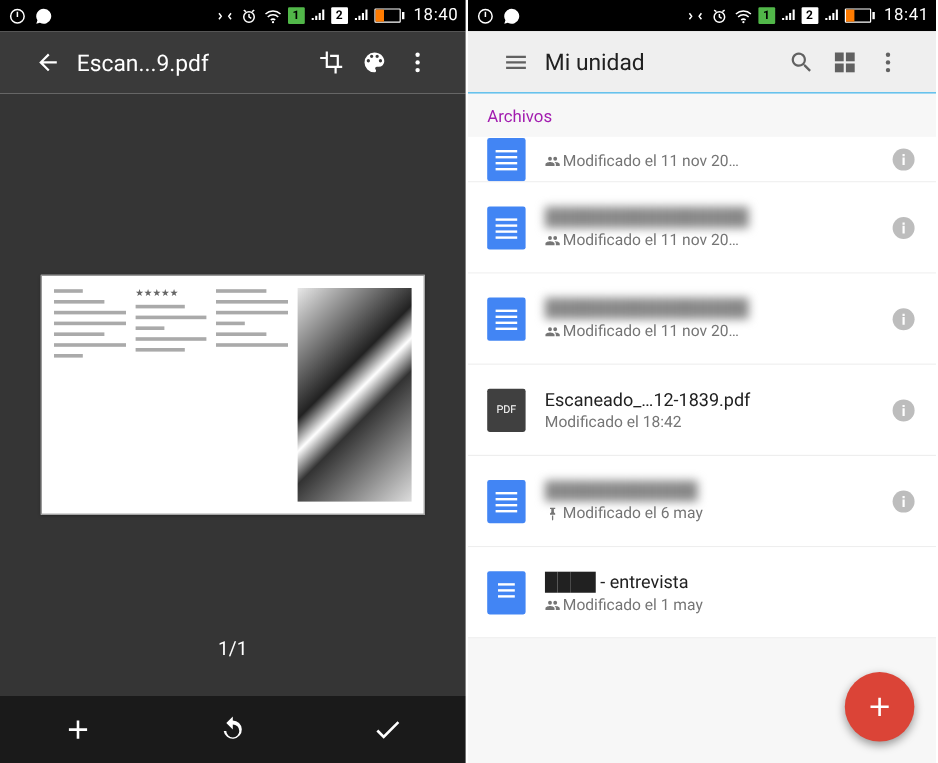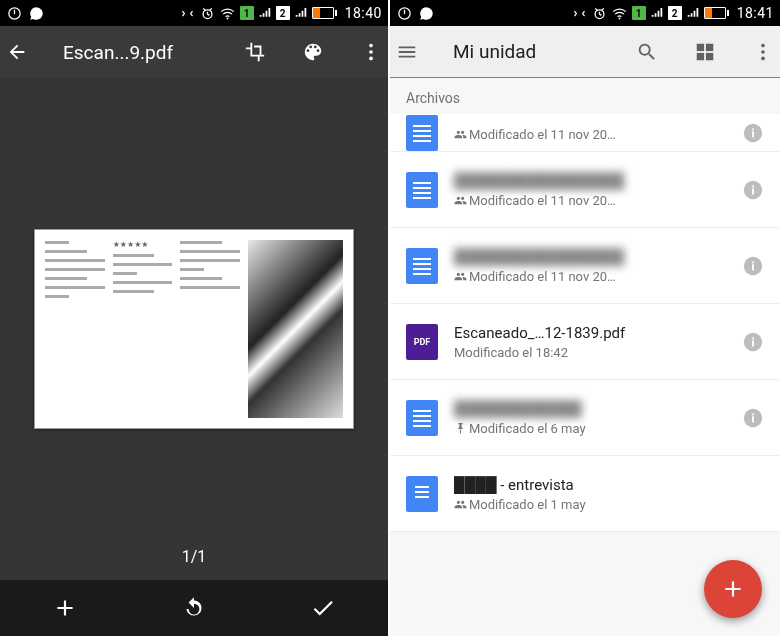--- a/index.html
+++ b/index.html
@@ -16,53 +16,53 @@
 .sim-box{width:14px;height:14px;background:#51b749;border-radius:1px;display:flex;align-items:center;justify-content:center;color:#000;font-size:10px;font-weight:bold}
 .sim-box.sim2{background:#fff}
 .signal svg{width:14px;height:14px;fill:#fff}
 .battery{display:flex;align-items:center}
 .battery-body{width:22px;height:12px;border:1px solid #fff;border-radius:1px;position:relative}
 .battery-fill{position:absolute;left:0;top:0;bottom:0;width:35%;background:#ff7b00}
 .battery-cap{width:2px;height:6px;background:#fff;margin-left:1px}
 .time{font-size:14px;margin-left:4px;letter-spacing:0.5px}
 
 
-.appbar{height:52px;display:flex;align-items:center;padding:0 5px;gap:34px}
+.appbar{height:52px;display:flex;align-items:center;padding:0 28px;gap:12px}
 .appbar.scan{background:#3a3a3a;color:#fff}
 .appbar.drive{background:#efefef;color:#616161;border-bottom:1px solid #0ea5e9}
 .appbar .title{font-size:19px;flex:1}
 .appbar.drive .title{color:#212121}
 .appbar svg{width:22px;height:22px;fill:currentColor}
 .ab-icon{width:24px;height:24px;display:flex;align-items:center;justify-content:center;cursor:pointer}
 
 
 .scan-body{flex:1;background:#353535;display:flex;flex-direction:column;align-items:center;justify-content:center;position:relative}
 .page-thumb{width:320px;height:200px;background:#fff;border:1px solid #999;box-shadow:0 1px 3px rgba(0,0,0,0.4);padding:10px;display:flex;gap:8px;position:relative;overflow:hidden}
 .page-col{flex:1;display:flex;flex-direction:column;gap:4px;font-size:5px;color:#444}
 .page-col.img{flex:0 0 95px;background:linear-gradient(135deg,#e8e8e8 0%,#222 40%,#fff 50%,#333 60%,#ddd 100%);position:relative}
 .star-row{display:flex;gap:1px;font-size:8px;color:#666}
 .greek{height:3px;background:#aaa;margin:1px 0}
 .greek.s{width:70%}
 .greek.xs{width:40%}
-.page-counter{color:#fff;font-size:16px;position:absolute;bottom:14px}
+.page-counter{color:#fff;font-size:16px;position:absolute;bottom:30px}
 
 
 .bottom-bar{height:56px;background:#1a1a1a;display:flex}
 .bb-btn{flex:1;display:flex;align-items:center;justify-content:center;color:#fff;cursor:pointer}
 .bb-btn svg{width:26px;height:26px;fill:#fff}
 
 
 .drive-body{flex:1;background:#f7f7f7;overflow:hidden;position:relative}
-.section-header{padding:12px 16px 8px;color:#737373;font-size:14px}
+.section-header{padding:12px 16px 8px;color:#a21caf;font-size:14px}
 .file-row{height:76px;background:#fff;border-bottom:1px solid #eee;display:flex;align-items:center;padding:0 16px;gap:16px;cursor:pointer;position:relative}
 .file-row.cut{height:38px;overflow:hidden;padding-top:0}
 .file-row.cut .file-icon{align-self:flex-end}
 .file-icon{width:32px;height:36px;border-radius:2px;display:flex;align-items:center;justify-content:center;flex-shrink:0}
 .file-icon.docs{background:#4285f4}
-.file-icon.pdf{background:#4c1d95;color:#fff;font-size:9px;font-weight:bold}
+.file-icon.pdf{background:#404040;color:#fff;font-size:9px;font-weight:normal}
 .file-icon.docs::after{content:"";width:18px;height:2px;background:#fff;box-shadow:0 5px 0 #fff,0 10px 0 #fff,0 15px 0 #fff;position:relative;top:-7px}
 .file-icon.docs-text{background:#4285f4;position:relative}
 .file-icon.docs-text::before{content:"";position:absolute;width:14px;height:2px;background:#fff;top:10px;left:9px;box-shadow:0 5px 0 #fff,0 10px 0 #fff}
 .file-text{flex:1;min-width:0}
 .file-name{font-size:15px;color:#212121;white-space:nowrap;overflow:hidden;text-overflow:ellipsis}
 .file-name.blur{filter:blur(4px);color:#888}
 .file-meta{font-size:13px;color:#757575;display:flex;align-items:center;gap:2px;margin-top:3px}
 .file-meta svg{width:13px;height:13px;fill:#757575}
 .info-icon{width:22px;height:22px;flex-shrink:0}
 .info-icon svg{width:22px;height:22px;fill:#bdbdbd}

